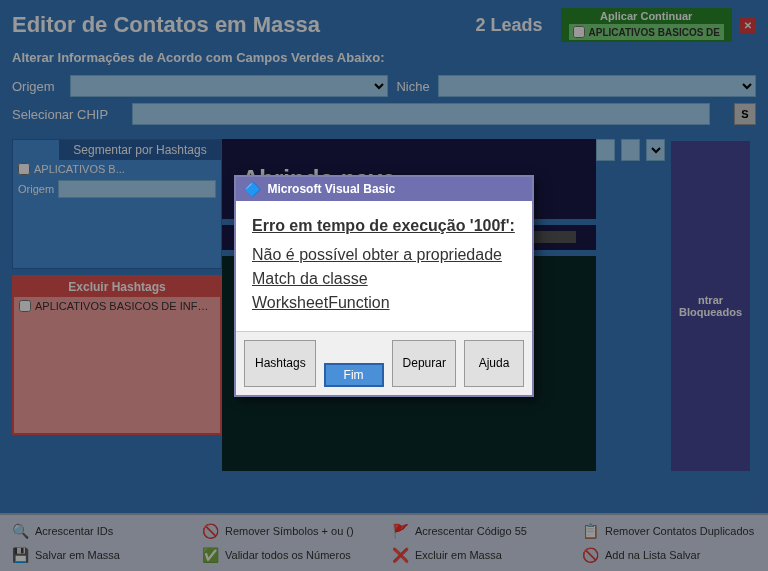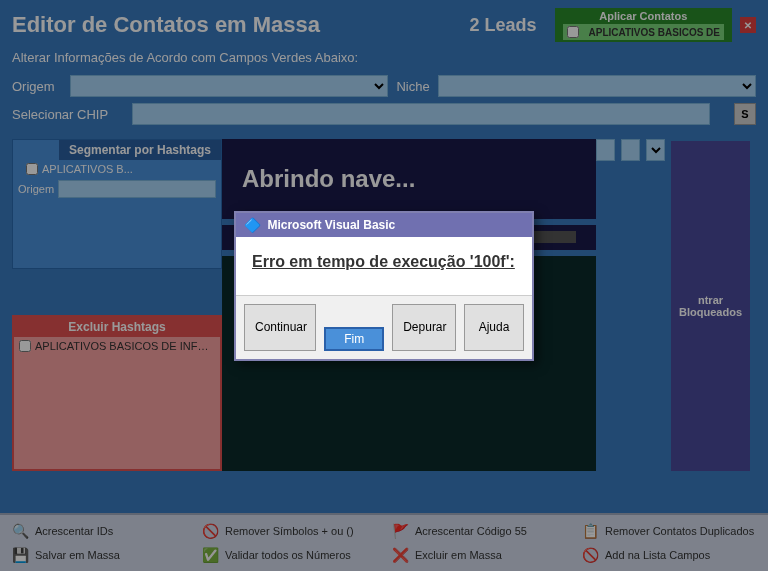--- a/index.html
+++ b/index.html
@@ -29,20 +29,21 @@
       display: flex;
       align-items: center;
       gap: 8px;
     }
 
     
     .subtitle {
       color: white;
       font-size: 13px;
       padding: 0 12px 6px 12px;
+      font-weight: bold;
     }
 
     
     .form-area {
       background: #3a7abf;
       padding: 4px 12px;
     }
     .form-row {
       display: flex;
       align-items: center;
@@ -127,31 +128,30 @@
     .seg-box {
       background: #4a90d9;
       border: 1px solid #2a6aad;
       flex: 1;
       max-height: 130px;
     }
     .seg-header {
       background: #2a5fa0;
       color: white;
       font-size: 12px;
-      font-weight: bold;
+      font-weight: normal;
       text-align: center;
       padding: 3px;
       margin-left: 46px;
     }
     .seg-row {
       display: flex;
       align-items: center;
       gap: 4px;
       padding: 3px 5px;
-      margin-left: 8px;
     }
     .seg-checkbox {
       width: 12px; height: 12px;
     }
     .seg-text {
       color: white;
       font-size: 11px;
       overflow: hidden;
       text-overflow: ellipsis;
       white-space: nowrap;
@@ -173,21 +173,20 @@
       flex: 1;
       font-size: 11px;
     }
 
     
     .excluir-box {
       background: #f5a0a0;
       border: 2px solid #e05050;
       flex: 1;
       max-height: 160px;
-      margin-top: 40px;
     }
     .excluir-header {
       background: #e05050;
       color: white;
       font-size: 12px;
       font-weight: bold;
       text-align: center;
       padding: 3px;
     }
     .excluir-row {
@@ -392,22 +391,22 @@
   </style>
 </head>
 <body>
 
 <div style="position:relative;">
   <div class="title-bar">
     <h1 class="title-text">Editor de Contatos em Massa</h1>
     <div class="title-right">
       <span class="leads-badge">2 Leads</span>
       <div style="background:#2a8a2a; padding:2px 8px; font-size:11px; color:white; font-weight:bold; min-width:120px; text-align:center;">
-        <span>Aplicar Contatos</span>
-        <div style="background:#7ad47a; padding:2px 4px; margin-top:2px; display:flex; align-items:center; gap:10px;">
+        <span>Aplicar Continuar</span>
+        <div style="background:#7ad47a; padding:2px 4px; margin-top:2px; display:flex; align-items:center; gap:4px;">
           <input type="checkbox" style="width: 12px; height: 12px;">
           <span style="color:#333;font-size:10px;overflow:hidden;white-space:nowrap;">APLICATIVOS BASICOS DE</span>
         </div>
       </div>
       <button class="close-x">✕</button>
     </div>
   </div>
 </div>
 
 <div class="subtitle">Alterar Informações de Acordo com Campos Verdes Abaixo:</div>
@@ -478,23 +477,26 @@
 </div>
 
 <div class="modal-overlay">
   <div class="modal">
     <div class="modal-header">
       <span class="modal-header-icon">🔷</span>
       <span>Microsoft Visual Basic</span>
     </div>
     <div class="modal-body">
       <div class="modal-error-title">Erro em tempo de execução '100f':</div>
+      <div class="modal-error-text">
+        Não é possível obter a propriedade Match da classe<br>WorksheetFunction
+      </div>
     </div>
     <div class="modal-footer">
-      <button class="modal-btn">Continuar</button>
+      <button class="modal-btn">Hashtags</button>
       <button class="modal-btn modal-btn-primary">Fim</button>
       <button class="modal-btn">Depurar</button>
       <button class="modal-btn">Ajuda</button>
     </div>
   </div>
 </div>
 
 <div class="bottom-toolbar">
 <button class="toolbar-btn">
       <span class="btn-icon">🔍</span>
@@ -519,15 +521,15 @@
     <button class="toolbar-btn">
       <span class="btn-icon">✅</span>
       <span>Validar todos os Números</span>
     </button>
     <button class="toolbar-btn">
       <span class="btn-icon">❌</span>
       <span>Excluir em Massa</span>
     </button>
     <button class="toolbar-btn">
       <span class="btn-icon">🚫</span>
-      <span>Add na Lista Campos</span>
+      <span>Add na Lista Salvar</span>
     </button>
   </div>
 
 </body></html>

